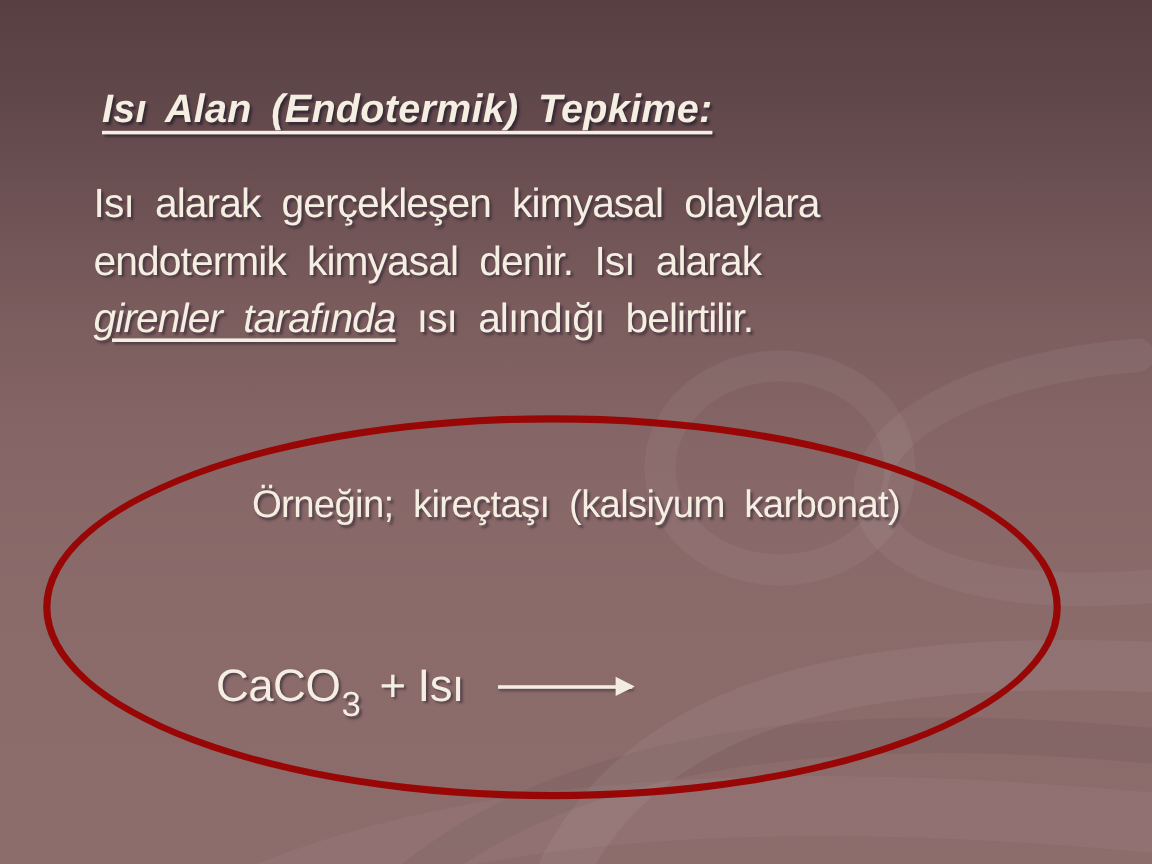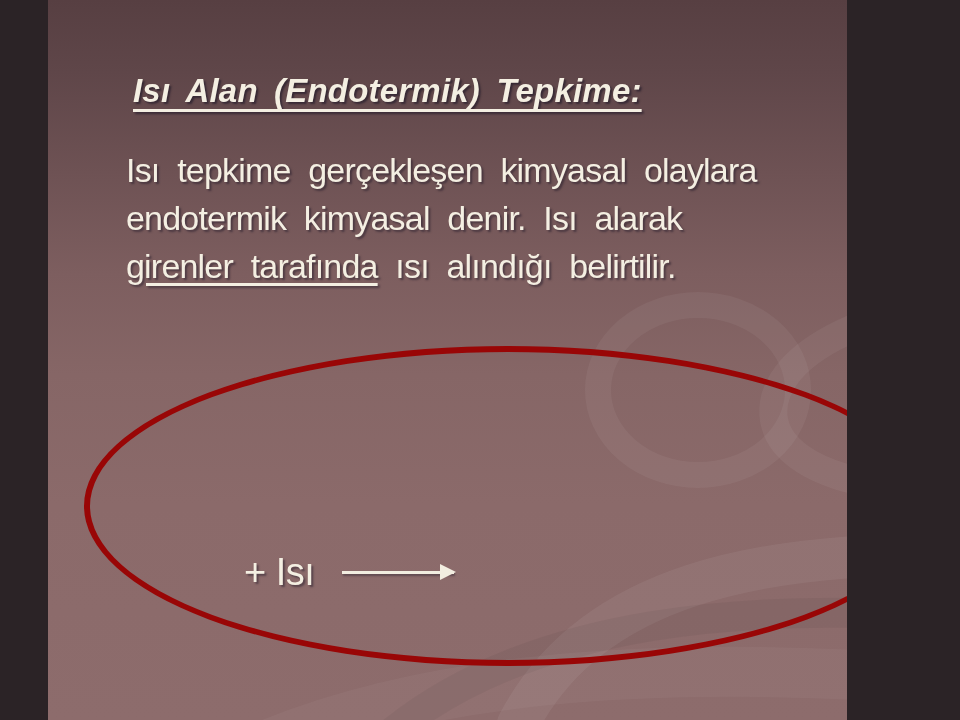--- a/index.html
+++ b/index.html
@@ -1,41 +1,40 @@
 <!DOCTYPE html>
 <html><head>
 <meta charset="utf-8">
 <style>
   html,body { margin:0; padding:0; background:#2b2326; }
   .slide {
-    position:relative; width:799px; height:720px; overflow:hidden;
+    position:relative; width:960px; height:720px; overflow:hidden;
     font-family:"Liberation Sans", sans-serif;
     color:#f4efe2;
     background:linear-gradient(180deg,
       #573f42 0%, #5f4649 10%, #6e5254 24%,
       #7d5e5f 38%, #866666 52%, #8b6a6a 70%, #8d6c6c 100%);
-    margin-left:48px;
   }
   .swirls { position:absolute; left:0; top:0; z-index:0; pointer-events:none; }
 
   .title {
     position:absolute; left:85px; top:72px; margin:0; z-index:2;
     font-size:33px; font-weight:bold; font-style:italic;
     letter-spacing:0.2px; word-spacing:7px;
     text-decoration:underline; text-underline-offset:7px; text-decoration-thickness:3px;
     text-shadow:2px 2px 2px rgba(32,24,40,0.65);
   }
 
   .para {
     position:absolute; left:78px; top:146px; z-index:2;
     font-size:34px; line-height:48px;
     letter-spacing:-0.8px; word-spacing:9px; white-space:nowrap;
     text-shadow:2px 2px 2px rgba(32,24,40,0.5);
   }
-  .emph { text-decoration:underline; text-underline-offset:5px; }
+  .emph { font-style:italic; text-decoration:underline; text-underline-offset:5px; }
 
   .ellipse-outline {
     position:absolute; left:36px; top:346px; z-index:1;
     width:836px; height:308px;
     border:6px solid #990606; border-radius:50%;
   }
 
   .example {
     position:absolute; left:60px; top:396px; width:840px; z-index:2;
     text-align:center; font-size:32px; line-height:48px;
@@ -73,28 +72,30 @@
       <path d="M 948 296 C 820 306, 716 356, 726 420 C 736 478, 850 500, 965 488" stroke="rgba(255,255,255,0.05)" stroke-width="28"></path>
       <path d="M 470 724 C 540 590, 700 544, 965 556" stroke="rgba(255,255,255,0.06)" stroke-width="42"></path>
       <path d="M 330 744 C 470 620, 700 594, 985 624" stroke="rgba(0,0,0,0.045)" stroke-width="30"></path>
       <path d="M 140 784 C 330 672, 620 652, 985 688" stroke="rgba(255,255,255,0.04)" stroke-width="50"></path>
     </g>
   </svg>
 
   <h1 class="title">Isı Alan (Endotermik) Tepkime:</h1>
 
   <div class="para">
-    <div>Isı tepkime gerçekleşen kimyasal olaylara</div>
+    <div>Isı alarak gerçekleşen kimyasal olaylara</div>
     <div>endotermik kimyasal denir. Isı alarak</div>
     <div><span class="emph">girenler tarafında</span><span> ısı alındığı belirtilir.</span></div>
   </div>
 
   <div class="ellipse-outline"></div>
 
   <div class="example">
+    <div>Örneğin; kireçtaşı (kalsiyum karbonat)</div>
   </div>
 
   <div class="equation">
+    <span><span>CaCO</span><span class="sub">3</span></span>
     <span class="plus-heat">+ Isı</span>
     <span class="arrow"></span>
   </div>
 
 </div>
 
 </body></html>

